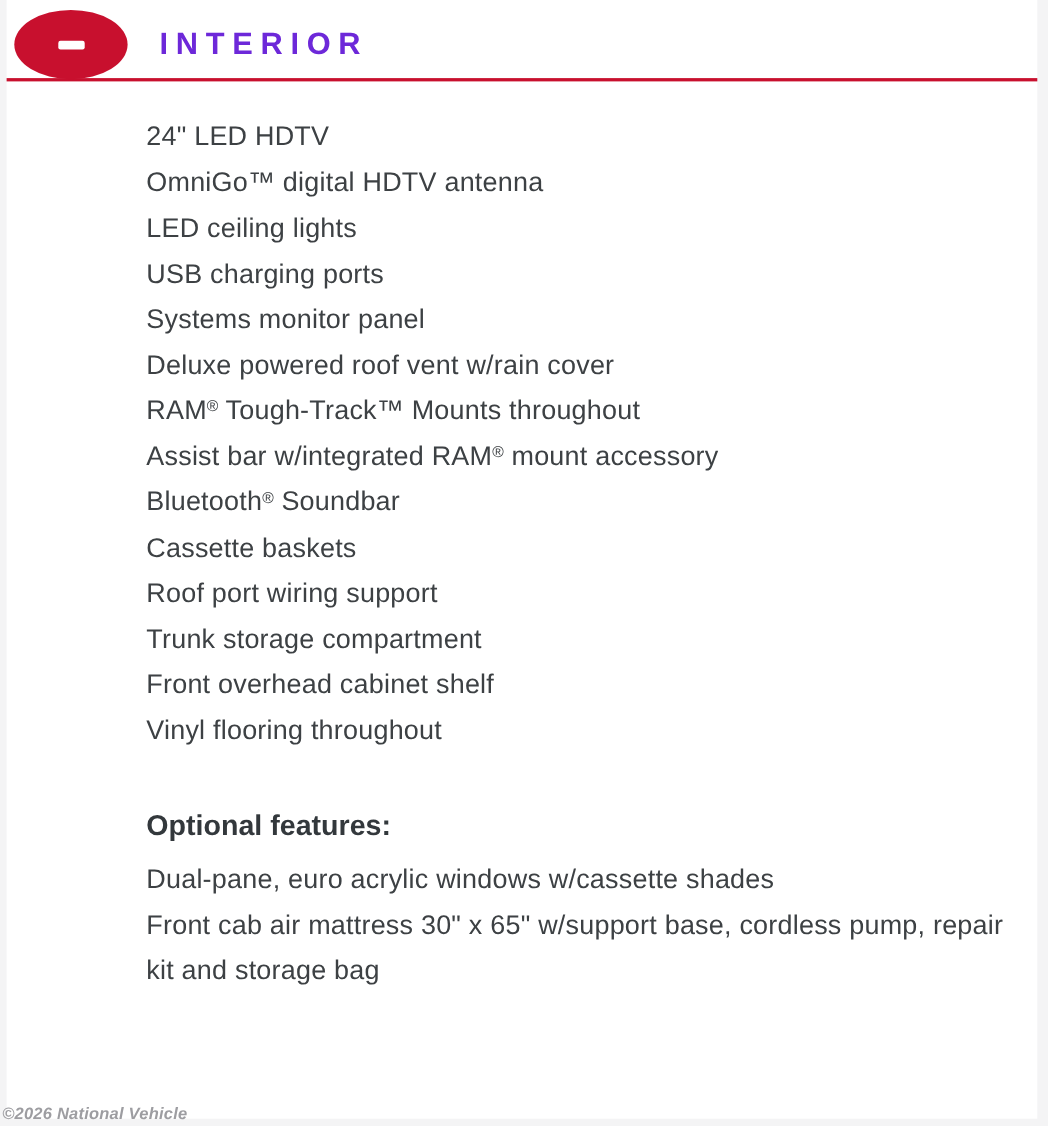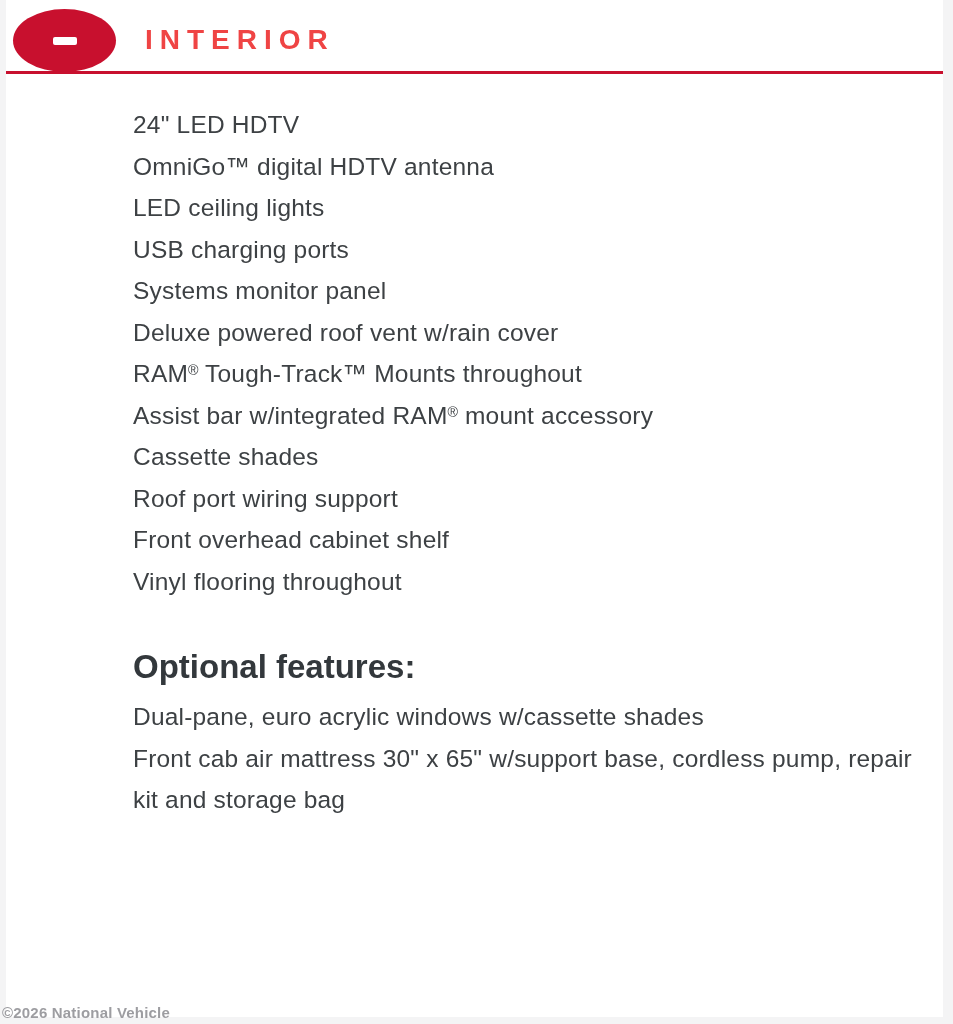--- a/index.html
+++ b/index.html
@@ -46,59 +46,60 @@
     width: 24px; height: 8px;
     background: #ffffff;
     border-radius: 2px;
   }
   .title {
     position: absolute;
     left: 139px; top: 24px;
     font-size: 28px;
     font-weight: 700;
     letter-spacing: 7px;
-    color: #ef4444;
+    color: #6d28d9;
     white-space: nowrap;
   }
   
   .features {
     padding: 30px 20px 0 127px;
   }
   .feature {
     font-size: 24.5px;
     line-height: 41.5px;
     color: #3d4144;
     letter-spacing: 0.2px;
   }
   .feature sup {
     font-size: 58%;
     line-height: 0;
     vertical-align: 0.5em;
     letter-spacing: 0;
   }
   .optional-heading {
     margin: 42px 0 6px 127px;
-    font-size: 33px;
+    font-size: 26px;
     line-height: 46px;
     font-weight: 700;
     color: #33383c;
   }
   .optional-list {
     padding-left: 127px;
     max-width: 935px;
   }
   .optional-list .feature {
     max-width: 808px;
   }
   
   .watermark {
     position: absolute;
     left: 2px; bottom: 3px;
     font-size: 15px;
     font-weight: 700;
+    font-style: italic;
     color: #9d9da1;
     z-index: 3;
     letter-spacing: 0.2px;
   }
 </style>
 </head>
 <body>
 
 <div class="page">
   <div class="content">
@@ -113,22 +114,24 @@
 
     <div class="features">
       <div class="feature">24" LED HDTV</div>
       <div class="feature">OmniGo™ digital HDTV antenna</div>
       <div class="feature">LED ceiling lights</div>
       <div class="feature">USB charging ports</div>
       <div class="feature">Systems monitor panel</div>
       <div class="feature">Deluxe powered roof vent w/rain cover</div>
       <div class="feature">RAM<sup>®</sup> Tough-Track™ Mounts throughout</div>
       <div class="feature">Assist bar w/integrated RAM<sup>®</sup> mount accessory</div>
-      <div class="feature">Cassette shades</div>
+      <div class="feature">Bluetooth<sup>®</sup> Soundbar</div>
+      <div class="feature">Cassette baskets</div>
       <div class="feature">Roof port wiring support</div>
+      <div class="feature">Trunk storage compartment</div>
       <div class="feature">Front overhead cabinet shelf</div>
       <div class="feature">Vinyl flooring throughout</div>
     </div>
 
     <h3 class="optional-heading">Optional features:</h3>
 
     <div class="optional-list">
       <div class="feature">Dual-pane, euro acrylic windows w/cassette shades</div>
       <div class="feature">Front cab air mattress 30" x 65" w/support base, cordless pump, repair kit and storage bag</div>
     </div>

